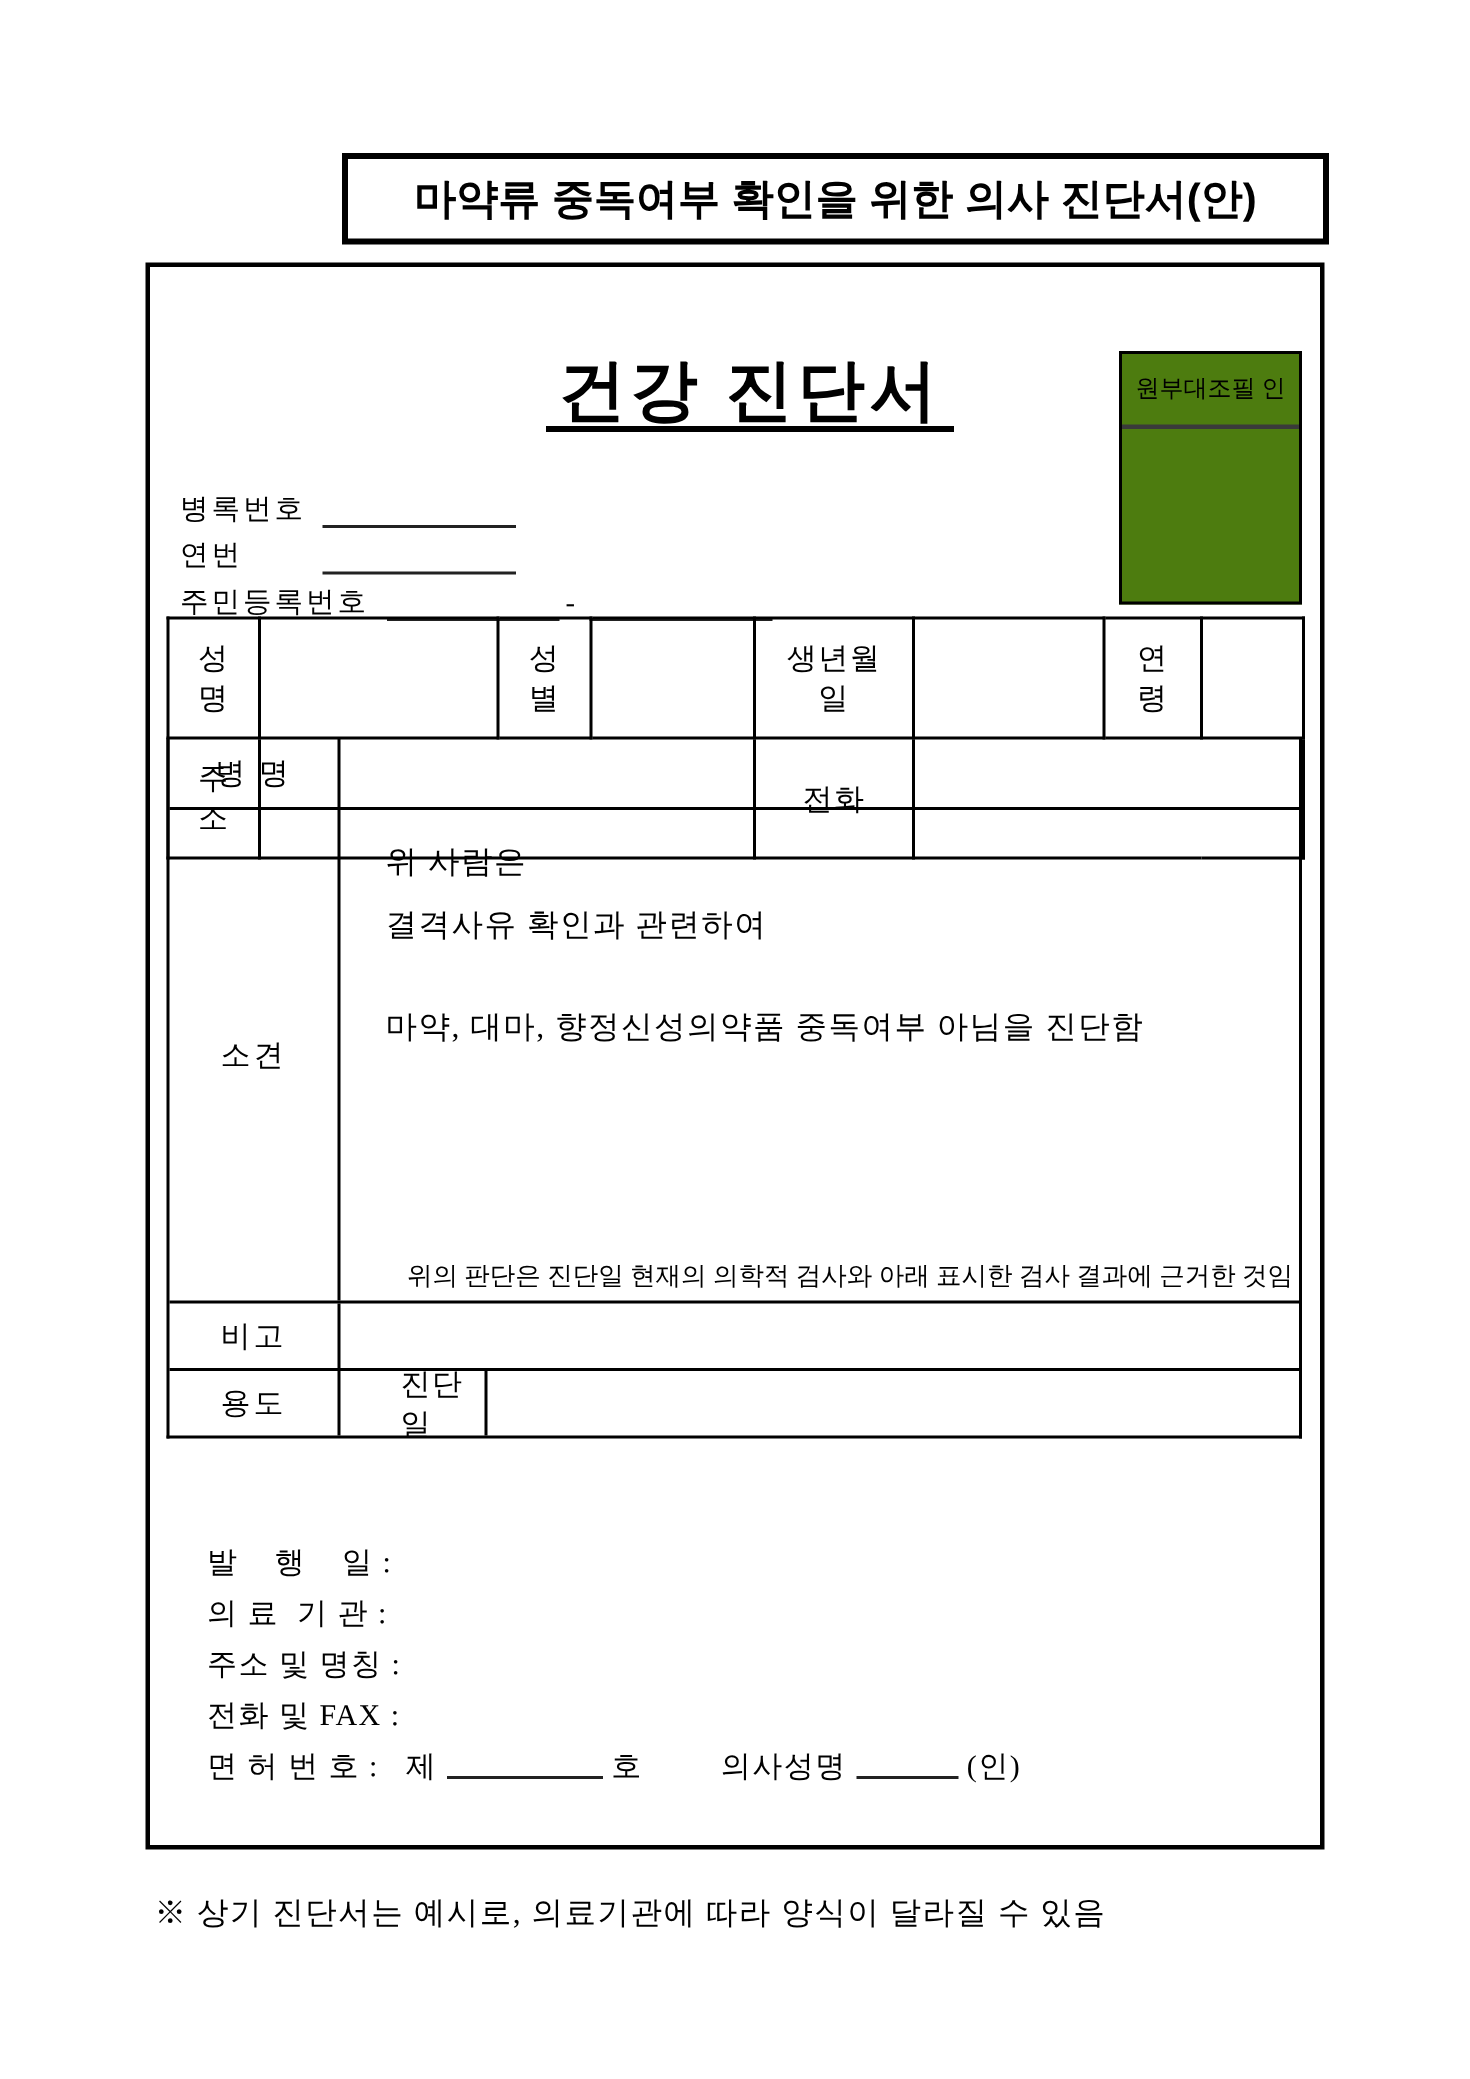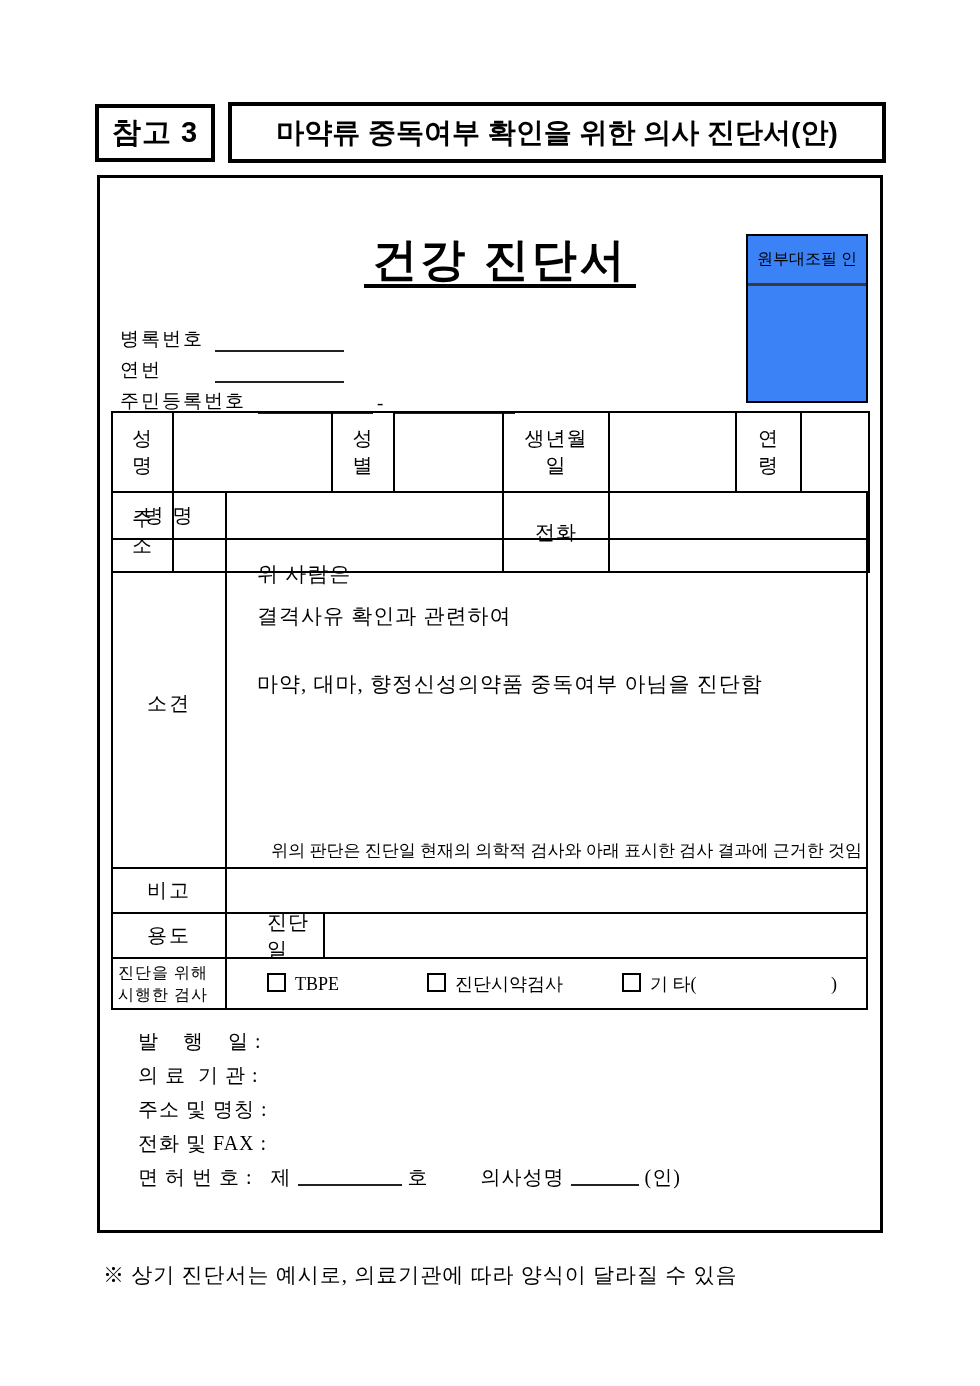--- a/index.html
+++ b/index.html
@@ -19,21 +19,21 @@
   
   .cert { position:absolute; left:97px; top:175px; width:786px; height:1058px;
           border:3px solid #000; box-sizing:border-box; }
 
   .cert-title-wrap { position:absolute; left:10px; top:58px; width:100%; text-align:center; }
   .cert-title { display:inline-block; font-family:"Liberation Sans", sans-serif;
           font-weight:bold; font-size:45px; letter-spacing:3px;
           border-bottom:4px solid #000; padding:0 8px 1px; line-height:1.05; }
 
   .stamp { position:absolute; left:646px; top:56px; width:122px; height:169px;
-           border:2px solid #000; box-sizing:border-box; background:#3b82f6; }
+           border:2px solid #000; box-sizing:border-box; background:#4d7c0f; }
   .stamp-hd { height:50px; box-sizing:border-box; border-bottom:3px solid #3a3a3a;
            display:flex; align-items:center; justify-content:center; font-size:16px; }
 
   
   .fields { position:absolute; left:20px; top:143px; }
   .frow { display:flex; align-items:flex-end; height:31px; font-size:19px; letter-spacing:2px; }
   .flabel.f1 { width:95px; }
   .flabel.f2 { width:138px; }
   .uline { display:inline-block; border-bottom:2px solid #222; height:16px; }
   .u129{width:129px} .u115{width:115px} .u122{width:122px} .u104{width:104px} .u68{width:68px}
@@ -82,23 +82,20 @@
   .iline .uline { margin:0 6px; }
   .gap55 { display:inline-block; width:52px; }
 
   .footnote { position:absolute; left:103px; top:1261px; font-size:21px; letter-spacing:1px; }
 </style>
 </head>
 <body>
 
 <div class="page">
 
-  <div class="ref-box">
-    <span>참고 3</span>
-  </div>
   <div class="doc-title-box">
     <span>마약류 중독여부 확인을 위한 의사 진단서(안)</span>
   </div>
 
   <section class="cert">
 
     <div class="cert-title-wrap">
       <span class="cert-title">건강 진단서</span>
     </div>
 
@@ -176,38 +173,20 @@
         <div class="blbl">비고</div>
         <div class="bval"></div>
       </div>
 
       <div class="brow r-use">
         <div class="blbl">용도</div>
         <div class="udate">진단일</div>
         <div class="urest"></div>
       </div>
 
-      <div class="brow r-tests">
-        <div class="blbl tlbl">
-          <span>진단을 위해</span>
-          <span>시행한 검사</span>
-        </div>
-        <div class="bval tcontent">
-          <span class="titem t1">
-            <span class="cb"></span><span>TBPE</span>
-          </span>
-          <span class="titem t2">
-            <span class="cb"></span><span>진단시약검사</span>
-          </span>
-          <span class="titem t3">
-            <span class="cb"></span><span>기 타(</span>
-          </span>
-          <span class="titem t4">)</span>
-        </div>
-      </div>
 
     </div>
 
     <div class="issue">
       <div class="iline">
         <span>발    행    일 :</span>
       </div>
       <div class="iline">
         <span>의 료  기 관 :</span>
       </div>

